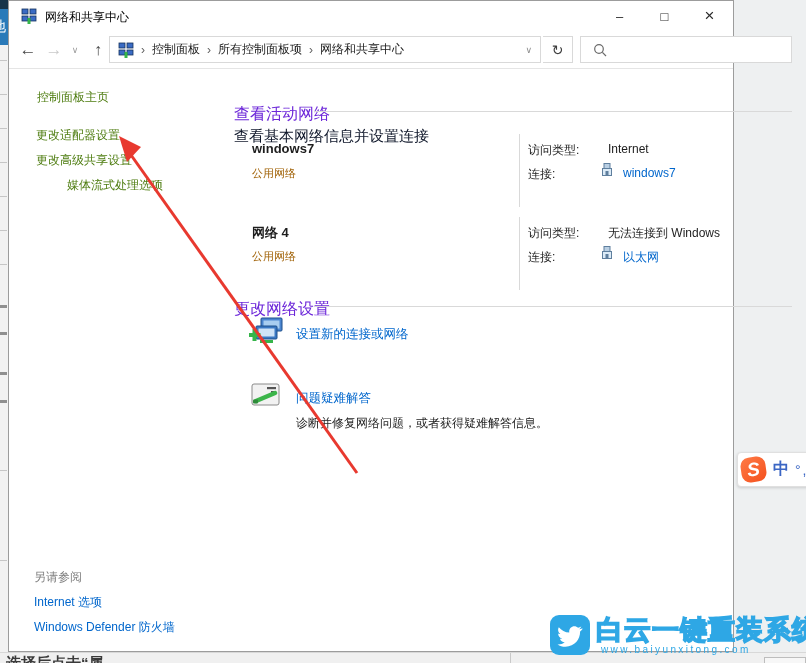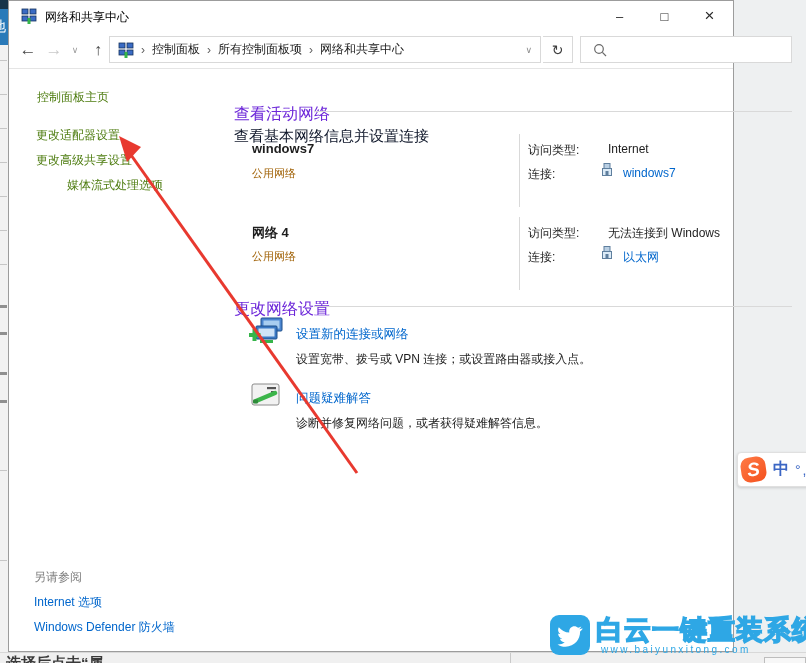--- a/index.html
+++ b/index.html
@@ -216,21 +216,20 @@
     <svg class="task-icon" style="left:240px;top:316px;" width="36" height="30" viewBox="0 0 36 30">
       <rect x="12" y="1" width="21" height="13" rx="1" fill="#4c86d0" stroke="#1d4f8b"></rect>
       <rect x="14.5" y="3.5" width="16" height="8" fill="#a8cdf0"></rect>
       <rect x="7" y="9" width="21" height="13" rx="1" fill="#3b78c3" stroke="#1d4f8b"></rect>
       <rect x="9.5" y="11.5" width="16" height="8" fill="#cfe3f7"></rect>
       <rect x="11" y="23" width="13" height="3" fill="#35b54a"></rect>
       <rect x="3.5" y="12" width="4" height="12" fill="#35b54a"></rect>
       <rect x="-0.5" y="16" width="12" height="4" fill="#35b54a"></rect>
     </svg>
     <span class="task-link" style="left:287px;top:325px;">设置新的连接或网络</span>
-    <span class="task-desc" style="left:287px;top:350px;">设置宽带、拨号或 VPN 连接；或设置路由器或接入点。</span>
 
     <svg class="task-icon" style="left:242px;top:382px;" width="30" height="26" viewBox="0 0 30 26">
       <rect x="1" y="1" width="27" height="21" rx="2" fill="#f2f2f2" stroke="#8a8a8a"></rect>
       <rect x="16" y="4" width="9" height="2.2" fill="#555"></rect>
       <rect x="20" y="8" width="5" height="2.2" fill="#555"></rect>
       <line x1="5" y1="18" x2="24" y2="10" stroke="#3cb54a" stroke-width="4.5" stroke-linecap="round"></line>
       <rect x="2" y="16.5" width="5" height="4" rx="1" fill="#2e8b3a"></rect>
     </svg>
     <span class="task-link" style="left:287px;top:389px;">问题疑难解答</span>
     <span class="task-desc" style="left:287px;top:414px;">诊断并修复网络问题，或者获得疑难解答信息。</span>

